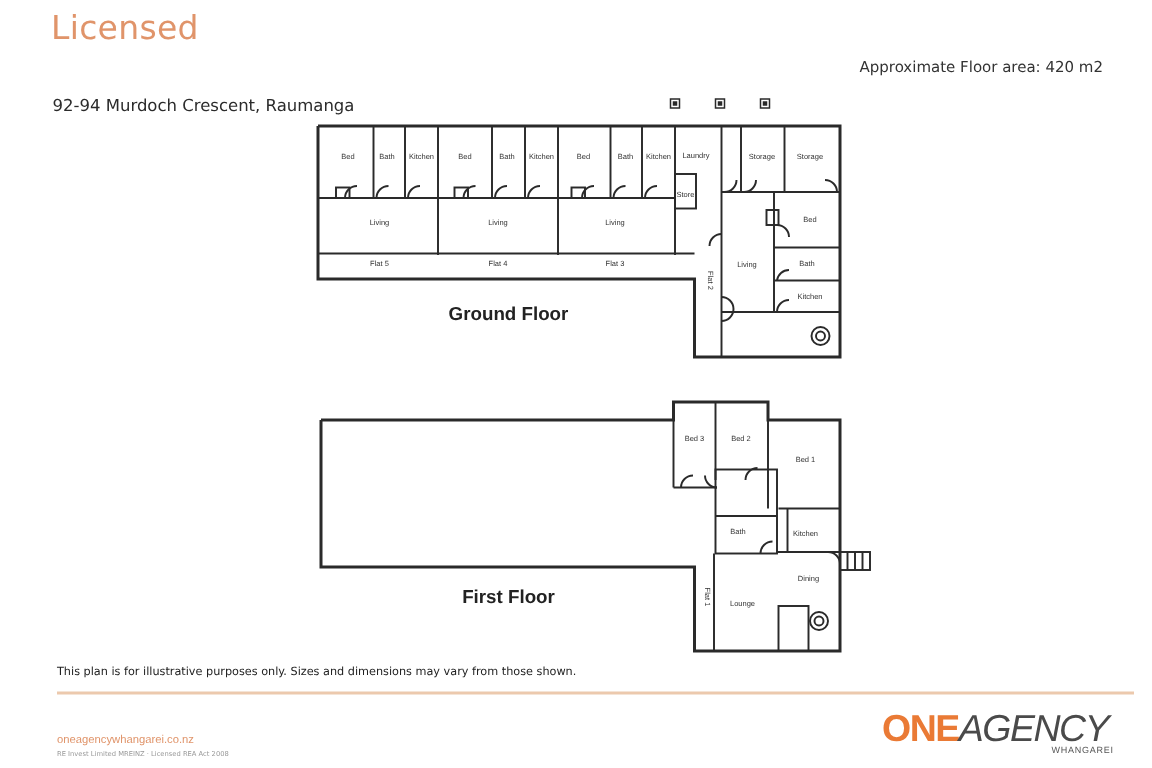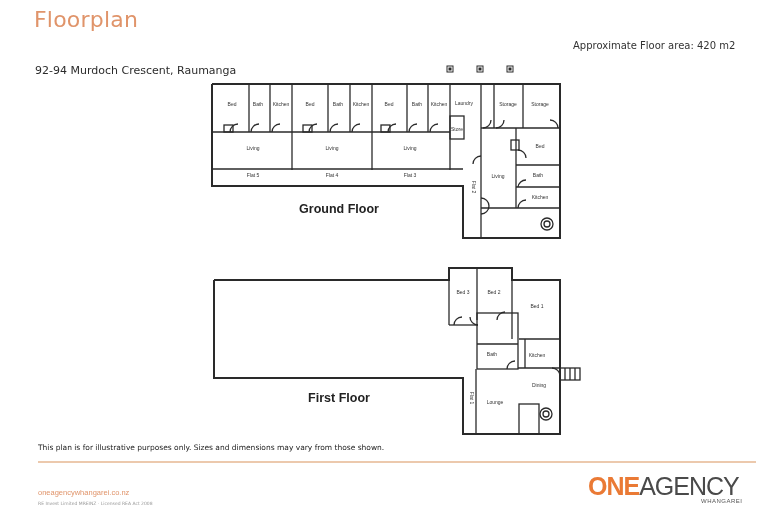--- a/index.html
+++ b/index.html
@@ -7,30 +7,30 @@
   .title { position: absolute; left: 34px; top: 7px; font-size: 22px; color: #e0946a; font-family: "DejaVu Sans", sans-serif; font-weight: normal; letter-spacing: 0.2px; }
   .address { position: absolute; left: 35px; top: 64px; font-size: 11px; color: #2b2b2b; font-family: "DejaVu Sans", sans-serif; }
   .area { position: absolute; left: 573px; top: 40px; font-size: 10px; color: #333; font-family: "DejaVu Sans", sans-serif; }
   .plan { position: absolute; left: 0; top: 0; }
   .disclaimer { position: absolute; left: 38px; top: 443px; font-size: 7.5px; color: #222; font-family: "DejaVu Sans", sans-serif; text-align: center; }
   .divider { position: absolute; left: 38px; top: 461px; width: 718px; height: 2px; background: #ecc9ad; }
   .website { position: absolute; left: 38px; top: 488px; font-size: 7.5px; color: #e0946a; font-family: Liberation Sans, sans-serif; }
   .license { position: absolute; left: 38px; top: 501px; font-size: 4.5px; color: #999; font-family: "DejaVu Sans", sans-serif; white-space: nowrap; }
   .logo { position: absolute; left: 588px; top: 474px; font-family: "Liberation Sans", sans-serif; font-size: 25px; line-height: 25px; letter-spacing: -1px; }
   .logo .one { color: #ea7a35; font-weight: bold; }
-  .logo .agency { color: #4a4a4a; font-weight: normal; }
+  .logo .agency { color: #4a4a4a; font-weight: normal; font-style: italic; }
   .logo-sub { position: absolute; left: 701px; top: 498px; font-size: 6px; color: #555; letter-spacing: 0.5px; font-family: "Liberation Sans", sans-serif; }
   svg text { font-family: "Liberation Sans", sans-serif; }
   .floor-label { font-weight: bold; font-size: 12.5px; fill: #222; }
   .room { font-size: 5px; fill: #333; }
 </style>
 </head>
 <body>
 
-<div class="title">Floorplan</div>
+<div class="title">Licensed</div>
 <div class="address">92-94 Murdoch Crescent, Raumanga</div>
 <div class="area">Approximate Floor area: 420 m2</div>
 
 <svg class="plan" width="768" height="512" viewBox="0 0 768 512">
   <g stroke="#2a2a2a" fill="none">
 
     <g stroke-width="1">
       <rect x="447" y="66" width="6" height="6"></rect>
         <rect x="449" y="68" width="2" height="2" fill="#2a2a2a"></rect>
       <rect x="477" y="66" width="6" height="6"></rect>

